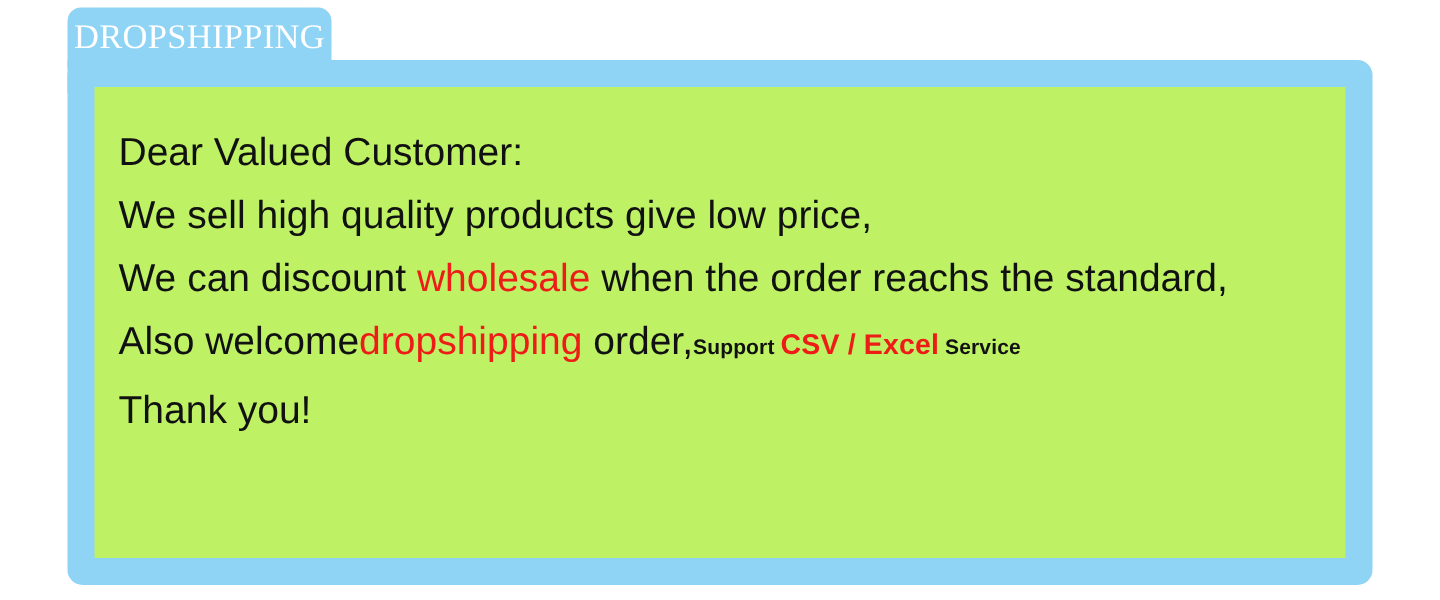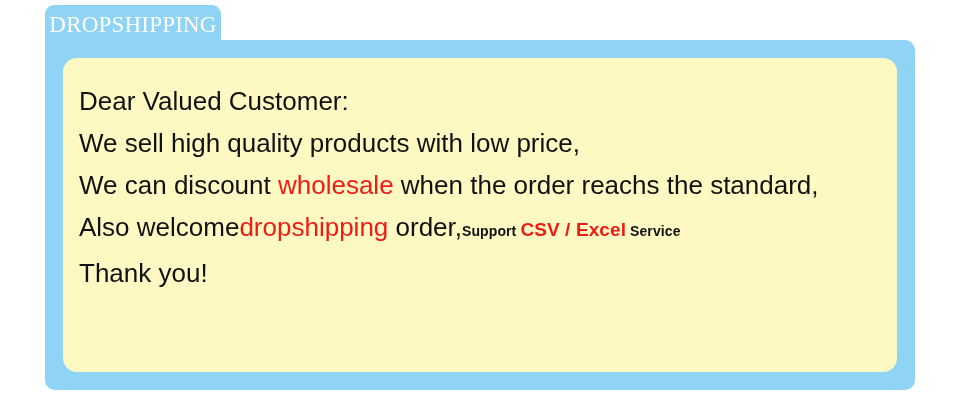--- a/index.html
+++ b/index.html
@@ -70,25 +70,24 @@
     z-index: 2;
   }
 
   
   .panel {
     position: absolute;
     left: 63px;
     top: 58px;
     width: 834px;
     height: 314px;
-    background: #fef9c3;
+    background: #bef264;
     z-index: 4;
     box-sizing: border-box;
     padding: 22px 0 15px 16px;
-    border-radius: 14px;
   }
 
   .line {
     color: #111111;
     font-size: 26px;
     line-height: 42px;
     white-space: pre;
     font-family: "Liberation Sans", sans-serif;
   }
   .red {
@@ -114,20 +113,20 @@
   <div class="frame"></div>
   <div class="frame-corner-patch"></div>
 
   <div class="tab">
     <span class="tab-label">DROPSHIPPING</span>
   </div>
 
   <div class="panel">
     <div id="message-lines">
         <div class="line"><span>Dear Valued Customer:</span></div>
-        <div class="line"><span>We sell high quality products with low price,</span></div>
+        <div class="line"><span>We sell high quality products give low price,</span></div>
         <div class="line"><span>We can discount </span><span class="red">wholesale</span><span> when the order reachs the standard,</span></div>
         <div class="line"><span>Also welcome</span><span class="red">dropshipping</span><span> order,</span><span class="small">Support </span><span class="small-red">CSV / Excel</span><span class="small"> Service</span></div>
         <div class="line"><span>Thank you!</span></div>
       </div>
   </div>
 
 </div>
 
 </body></html>

